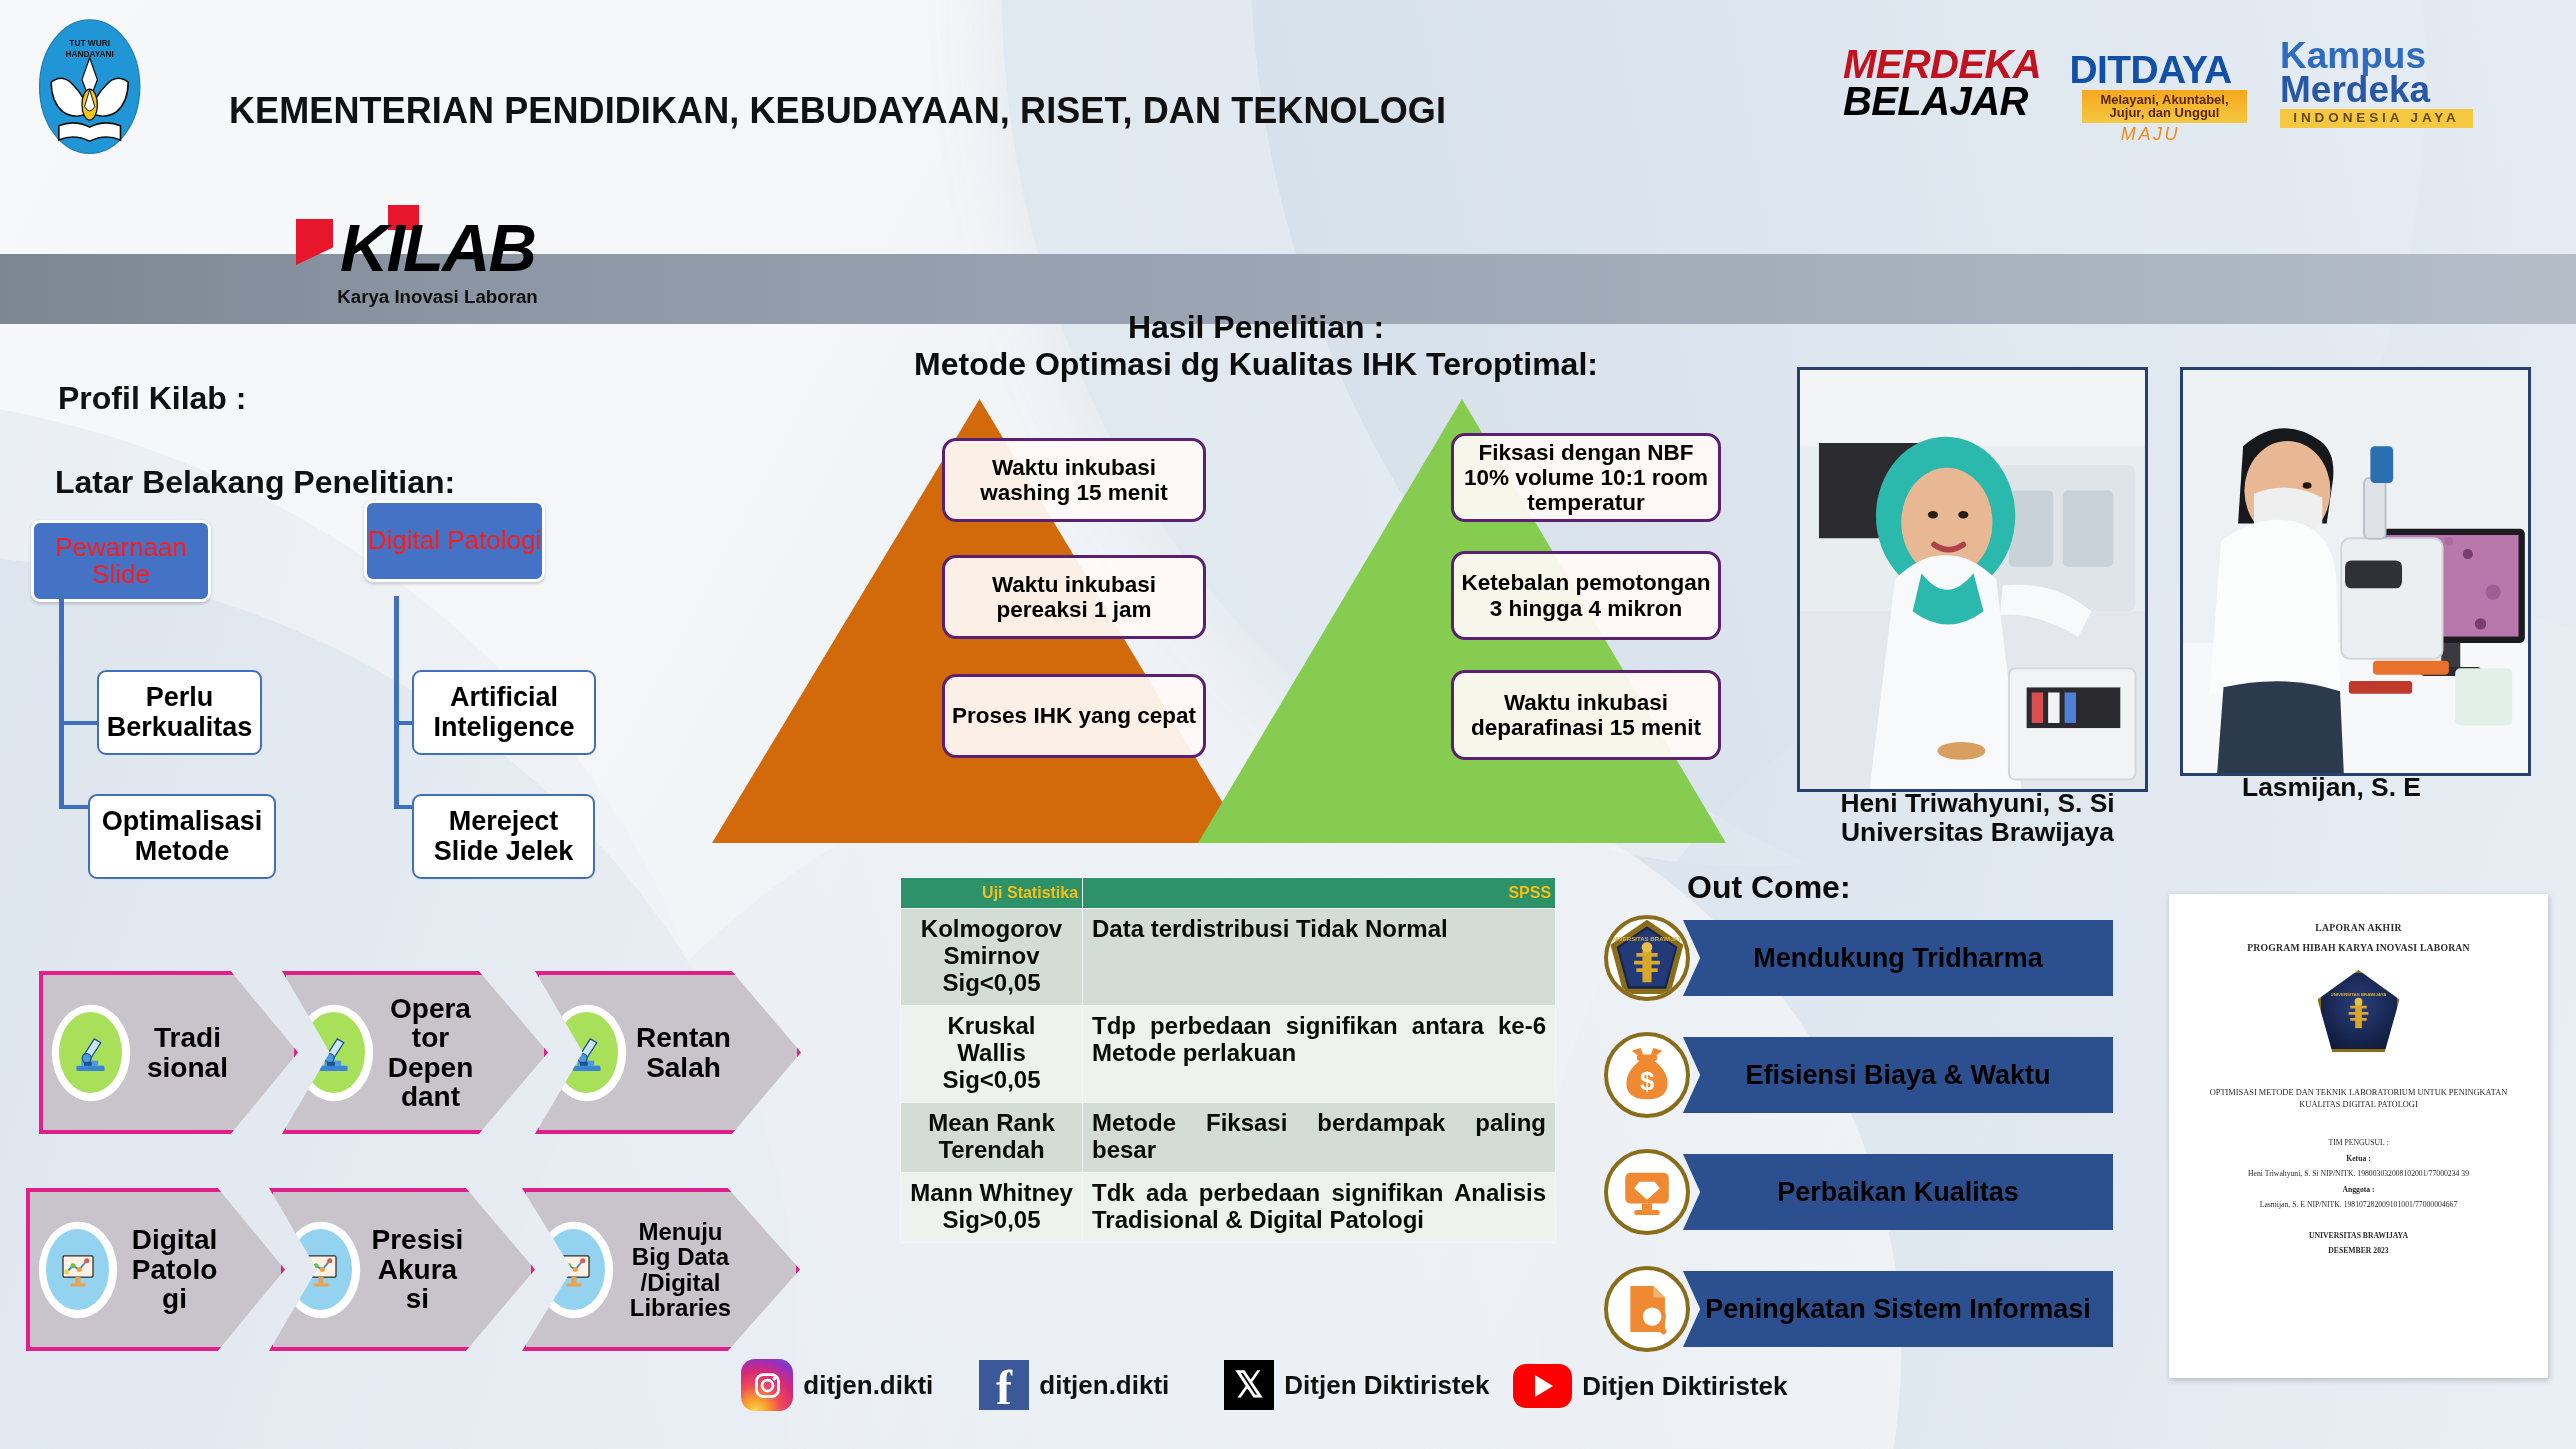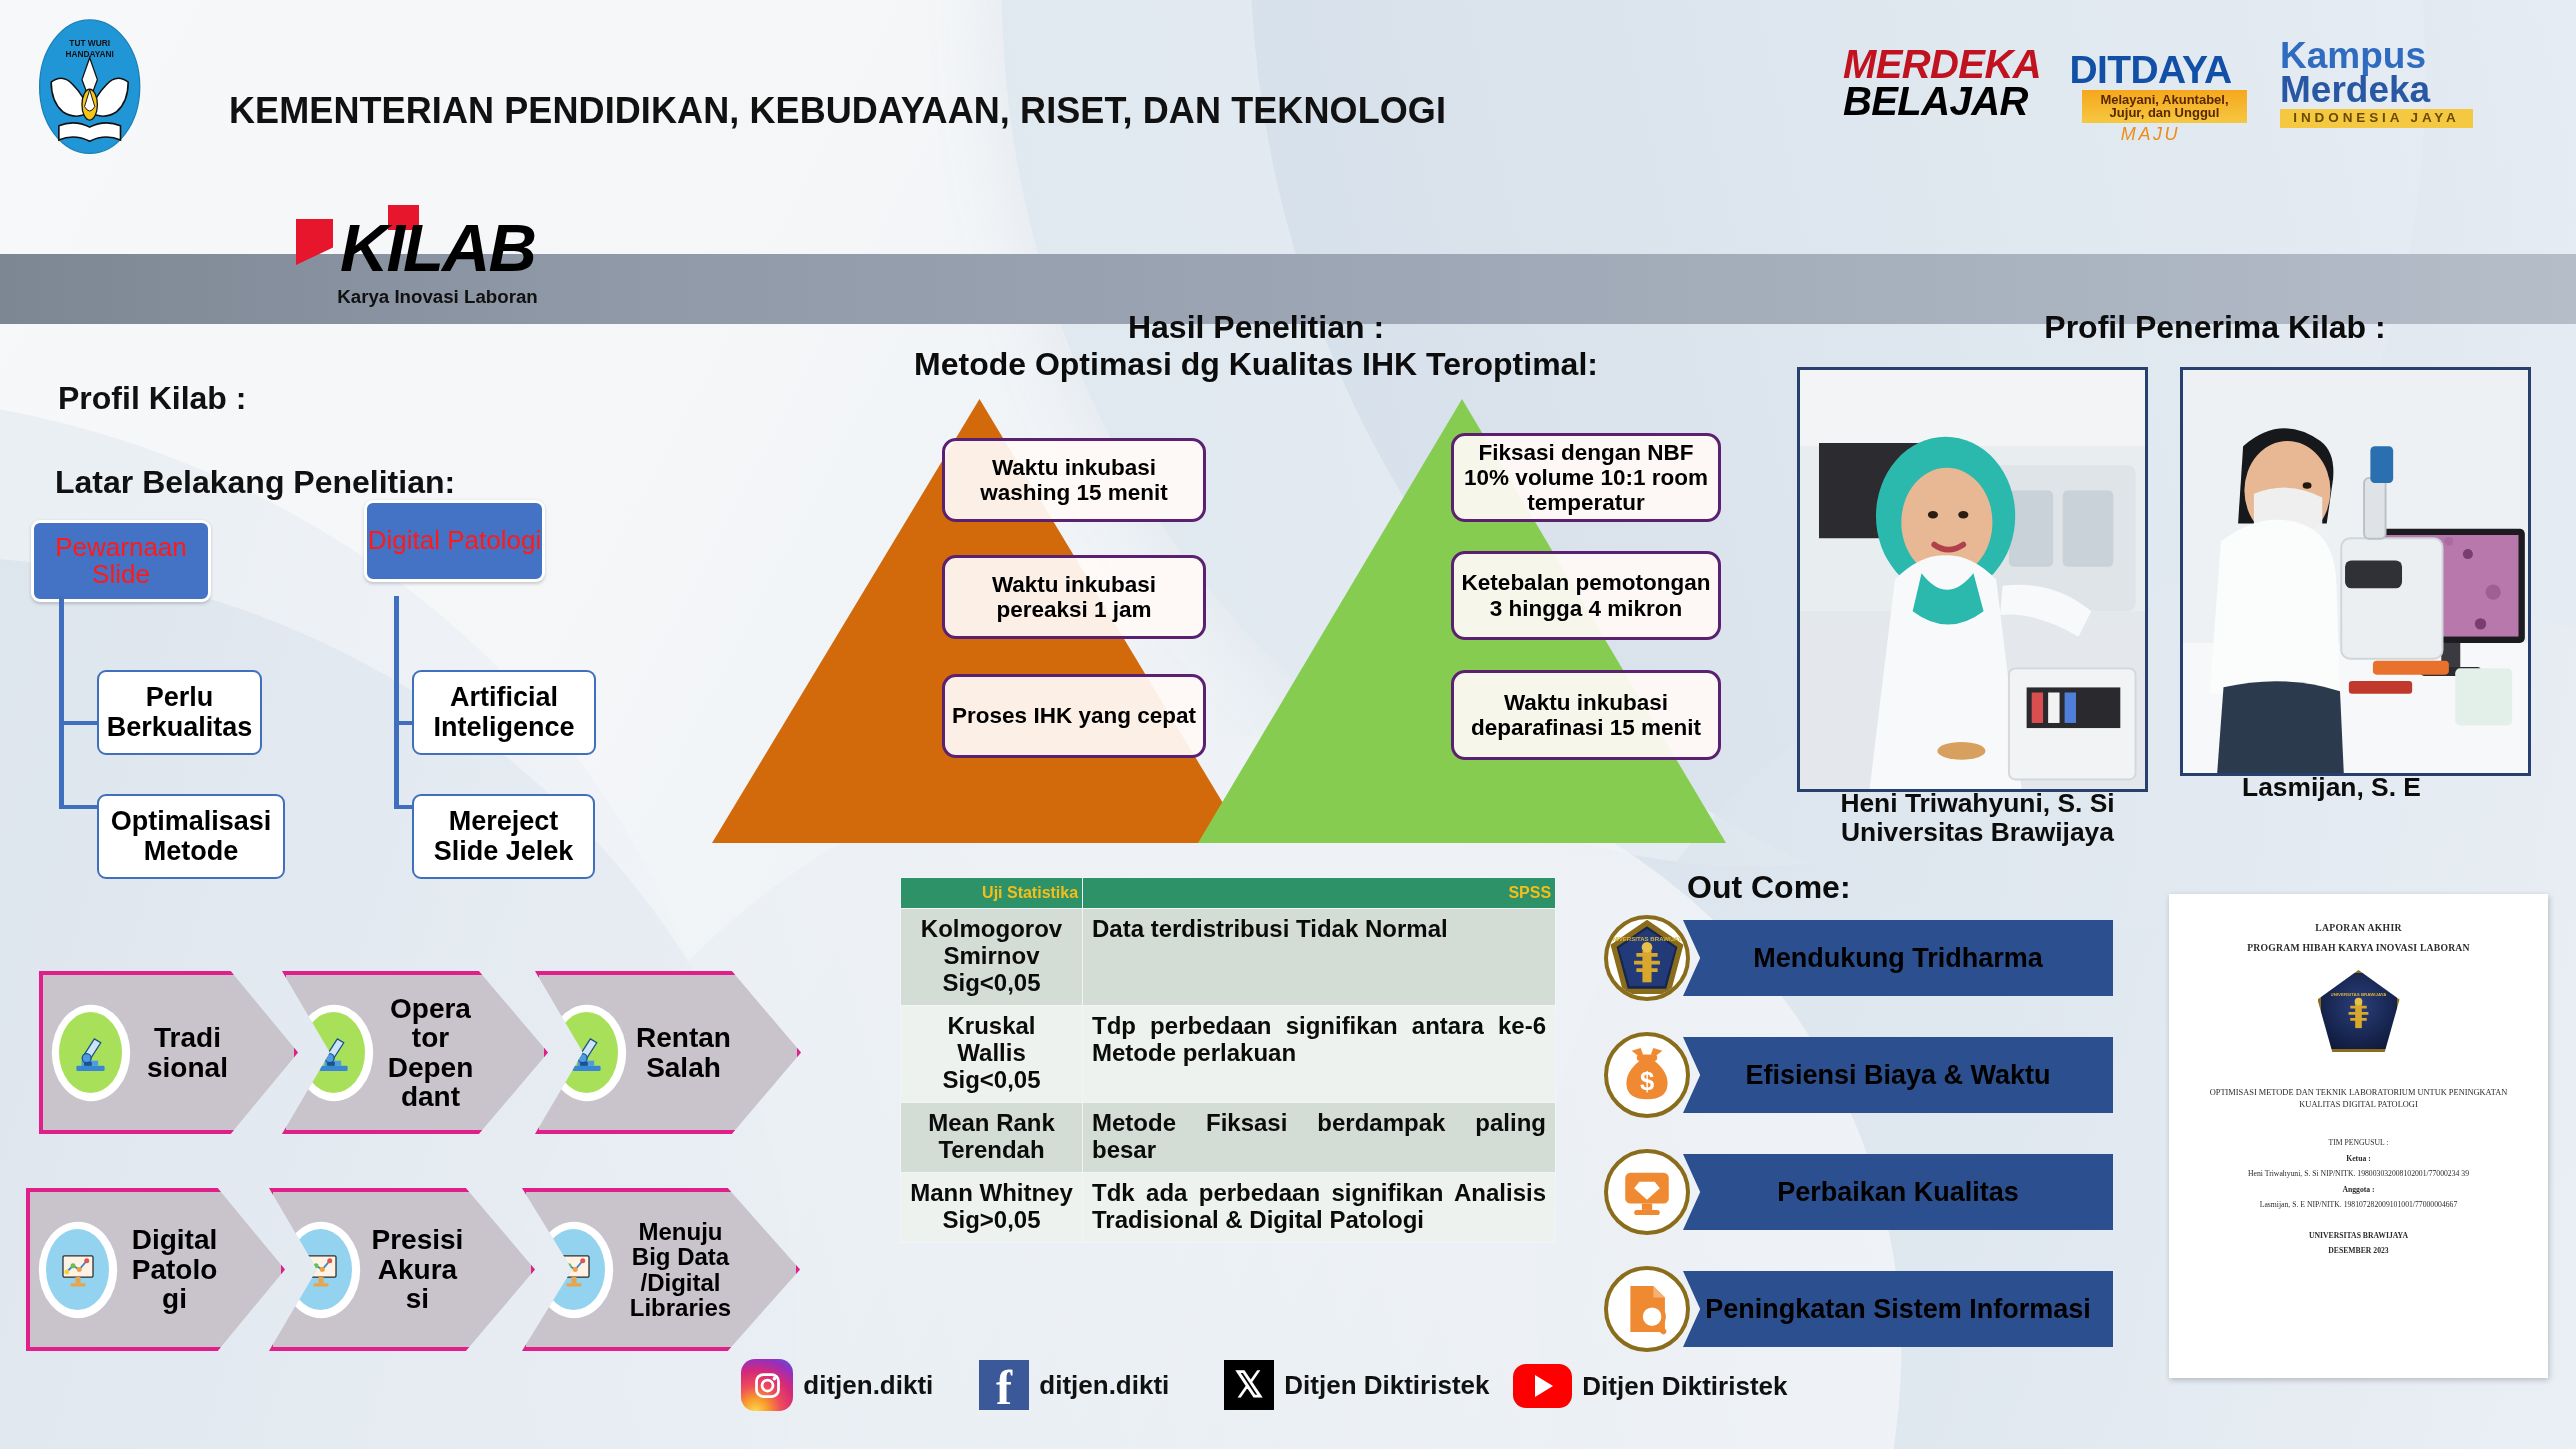--- a/index.html
+++ b/index.html
@@ -196,21 +196,21 @@
   </div>
 
   <div id="profil-kilab">Profil Kilab :</div>
   <div id="latar">Latar Belakang Penelitian:</div>
 
   <div class="bluebox" style="left:31px;top:520px;width:174px;height:76px;">Pewarnaan Slide</div>
   <div class="connector" style="left:59px;top:596px;width:4.5px;height:213px;"></div>
   <div class="connector" style="left:59px;top:721px;width:39px;height:3.9px;"></div>
   <div class="connector" style="left:59px;top:805px;width:39px;height:3.9px;"></div>
   <div class="whitebox" style="left:97px;top:670px;width:161px;height:81px;">Perlu Berkualitas</div>
-  <div class="whitebox" style="left:97px;top:794px;width:184px;height:81px;">Optimalisasi Metode</div>
+  <div class="whitebox" style="left:88px;top:794px;width:184px;height:81px;">Optimalisasi Metode</div>
 
   <div class="bluebox" style="left:364px;top:500px;width:175px;height:76px;">Digital Patologi</div>
   <div class="connector" style="left:394px;top:596px;width:4.5px;height:213px;"></div>
   <div class="connector" style="left:394px;top:721px;width:39px;height:3.9px;"></div>
   <div class="connector" style="left:394px;top:805px;width:39px;height:3.9px;"></div>
   <div class="whitebox" style="left:412px;top:670px;width:180px;height:81px;">Artificial Inteligence</div>
   <div class="whitebox" style="left:412px;top:794px;width:179px;height:81px;">Mereject Slide Jelek</div>
 
   <div class="chev first" style="left:39px;top:971px;width:251px;">
     <div class="cicon">
@@ -320,21 +320,20 @@
   <div class="pyramid pyr-green"></div>
 
   <div class="pbox" style="left:942px;top:438px;width:264px;height:84px;">Waktu inkubasi washing 15 menit</div>
   <div class="pbox" style="left:942px;top:555px;width:264px;height:84px;">Waktu inkubasi pereaksi 1 jam</div>
   <div class="pbox" style="left:942px;top:674px;width:264px;height:84px;">Proses IHK yang cepat</div>
 
   <div class="pbox" style="left:1451px;top:433px;width:270px;height:89px;">Fiksasi dengan NBF 10% volume 10:1 room temperatur</div>
   <div class="pbox" style="left:1451px;top:551px;width:270px;height:89px;">Ketebalan pemotongan 3 hingga 4 mikron</div>
   <div class="pbox" style="left:1451px;top:670px;width:270px;height:90px;">Waktu inkubasi deparafinasi 15 menit</div>
 
-  <div id="profil-penerima">Profil Penerima Kilab :</div>
 
   <div class="photo" style="left:1797px;top:367px;width:351px;height:425px;">
     <svg viewBox="0 0 545 660" width="345" height="419" preserveAspectRatio="none">
       <rect width="545" height="660" fill="#e8edf0"></rect>
       <rect x="0" y="0" width="545" height="120" fill="#f2f4f5"></rect>
       <rect x="30" y="115" width="235" height="150" fill="#2c2c30"></rect>
       <rect x="300" y="150" width="230" height="230" rx="12" fill="#dfe4e8"></rect>
       <rect x="330" y="190" width="70" height="120" rx="8" fill="#c9d2d8"></rect>
       <rect x="415" y="190" width="80" height="120" rx="8" fill="#c9d2d8"></rect>
       <rect x="0" y="380" width="545" height="280" fill="#e4e8ec"></rect>

